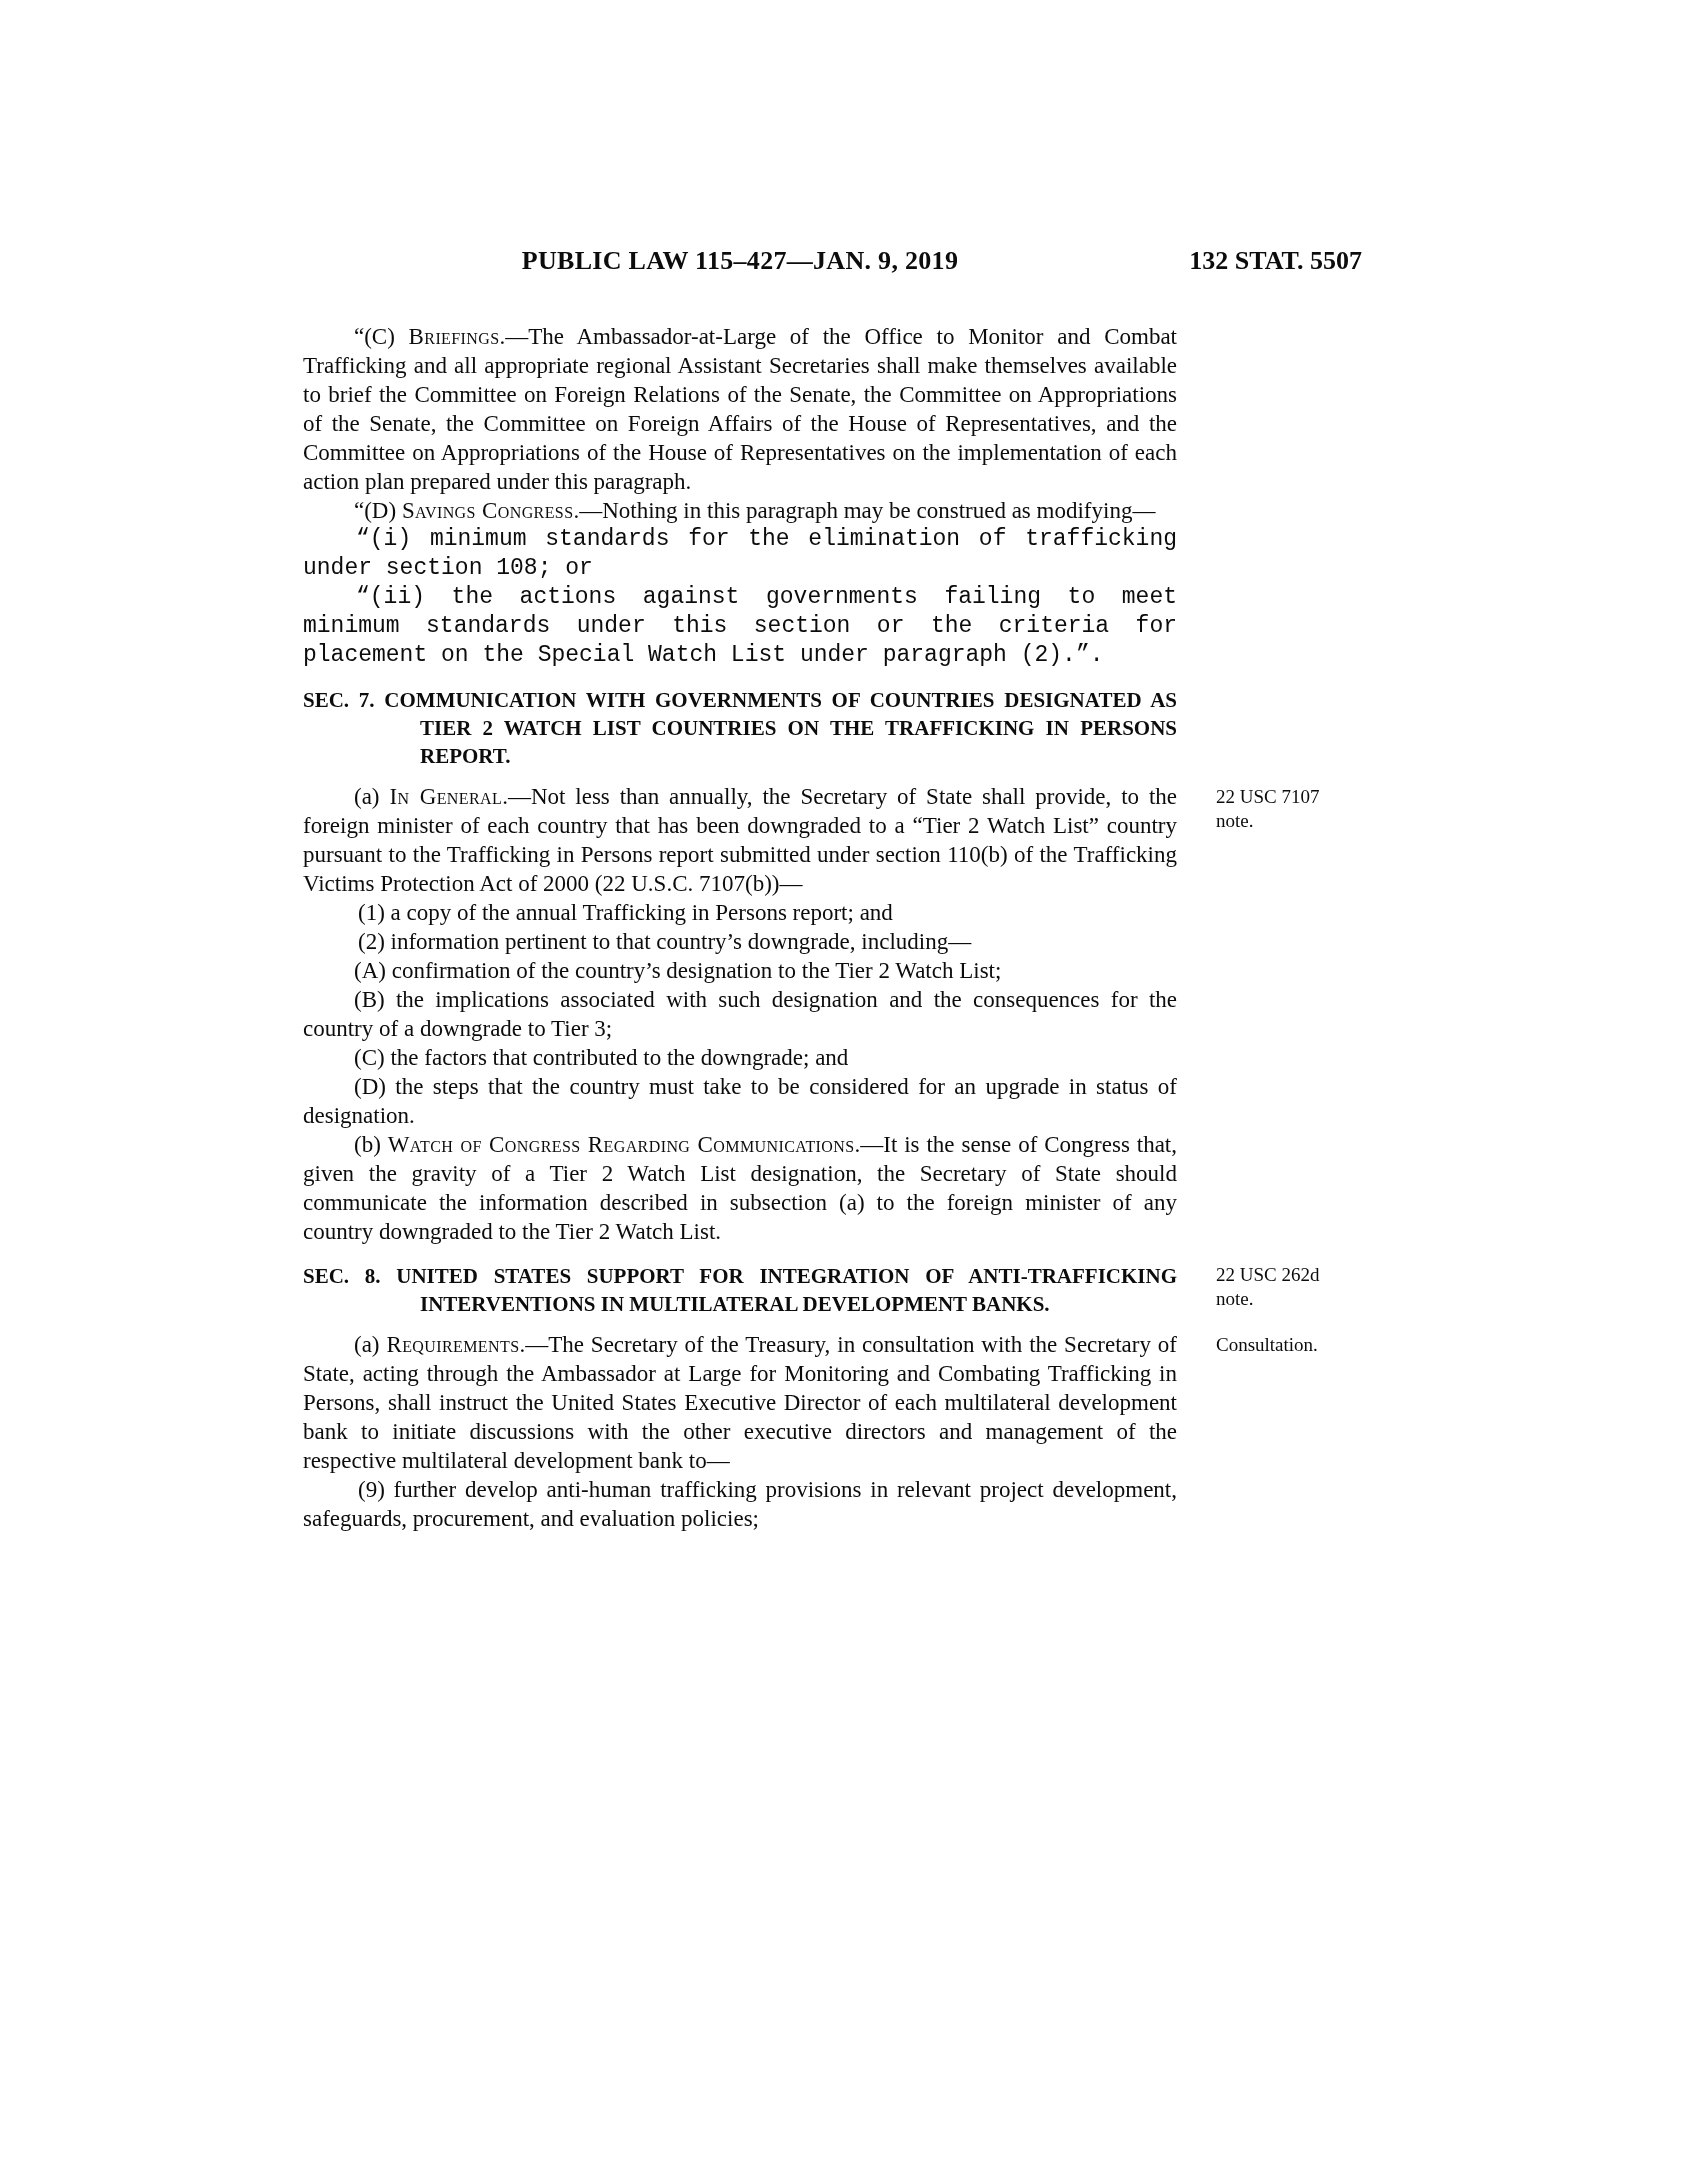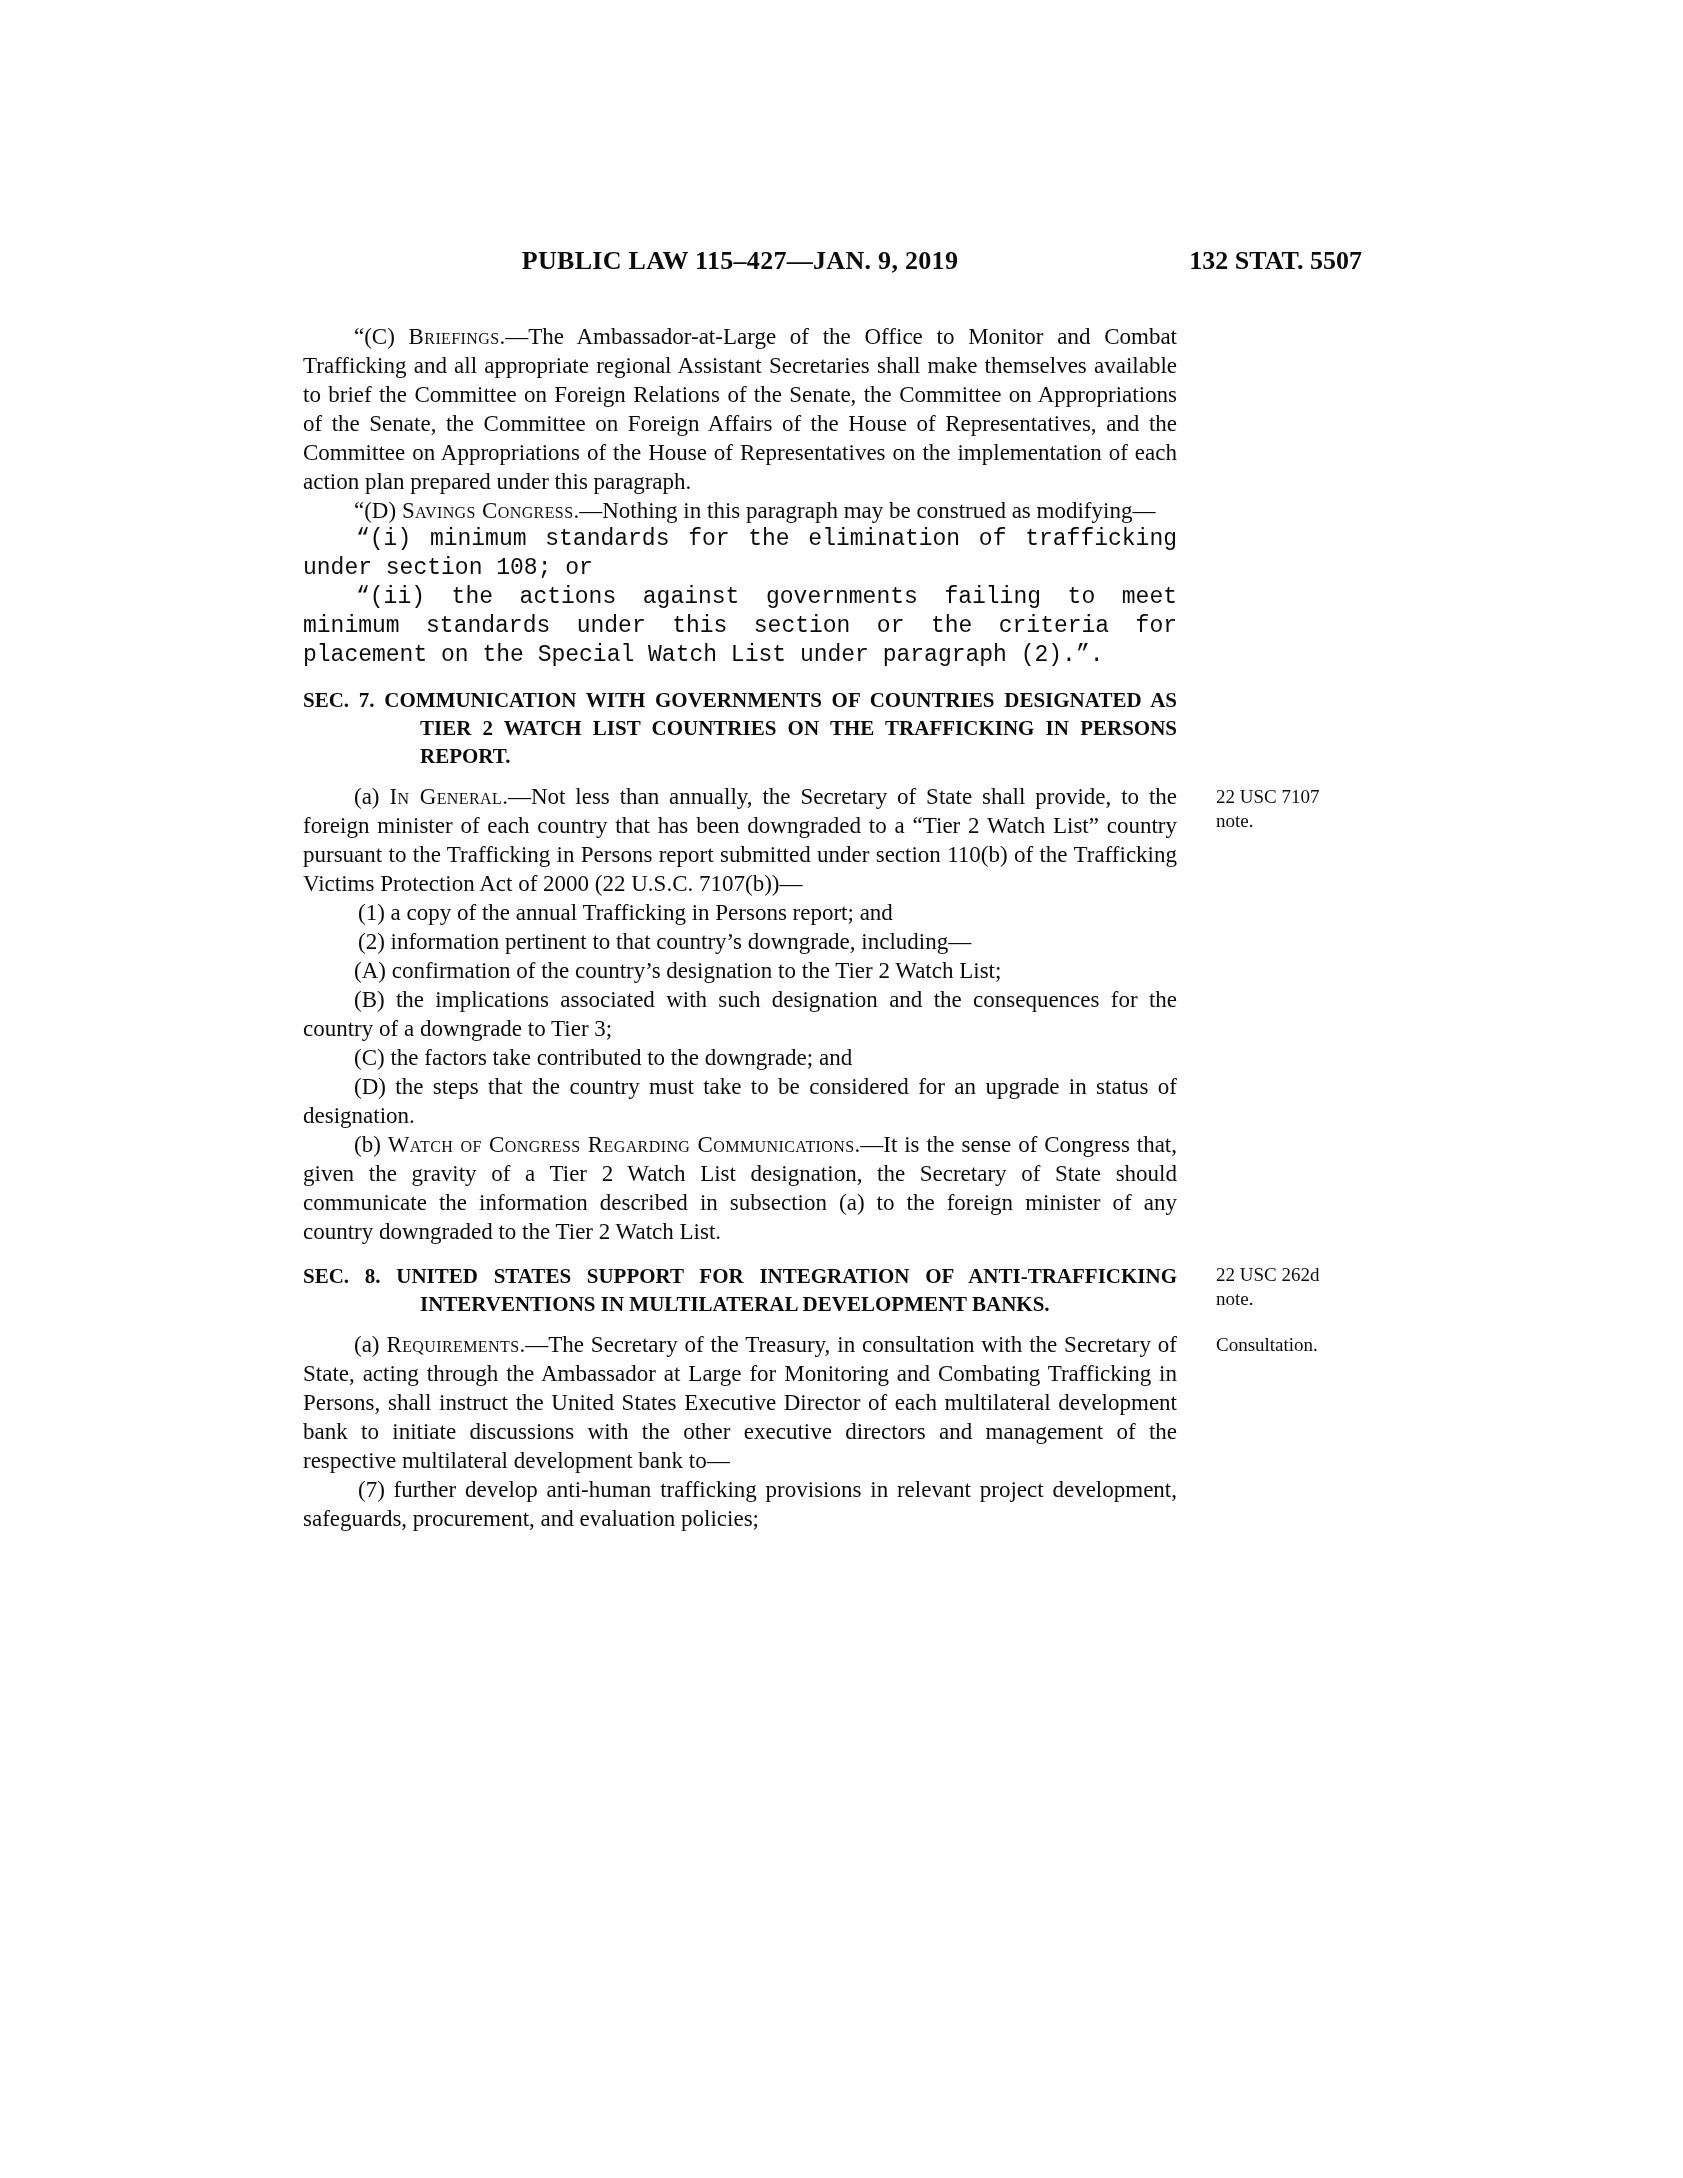--- a/index.html
+++ b/index.html
@@ -115,27 +115,27 @@
     <p class="para lvl0"><span>(a) </span><span class="sc">In General</span><span>.—Not less than annually, the Secretary of State shall provide, to the foreign minister of each country that has been downgraded to a “Tier 2 Watch List” country pursuant to the Trafficking in Persons report submitted under section 110(b) of the Trafficking Victims Protection Act of 2000 (22 U.S.C. 7107(b))—</span><span class="note">22 USC 7107 note.</span></p>
 
     <p class="para lvl1"><span>(1) a copy of the annual Trafficking in Persons report; and</span></p>
 
     <p class="para lvl1"><span>(2) information pertinent to that country’s downgrade, including—</span></p>
 
     <p class="para lvl2"><span>(A) confirmation of the country’s designation to the Tier 2 Watch List;</span></p>
 
     <p class="para lvl2"><span>(B) the implications associated with such designation and the consequences for the country of a downgrade to Tier 3;</span></p>
 
-    <p class="para lvl2"><span>(C) the factors take contributed to the downgrade; and</span></p>
+    <p class="para lvl2"><span>(C) the factors that contributed to the downgrade; and</span></p>
 
     <p class="para lvl2"><span>(D) the steps that the country must take to be considered for an upgrade in status of designation.</span></p>
 
     <p class="para lvl0"><span>(b) </span><span class="sc">Watch of Congress Regarding Communications</span><span>.—It is the sense of Congress that, given the gravity of a Tier 2 Watch List designation, the Secretary of State should communicate the information described in subsection (a) to the foreign minister of any country downgraded to the Tier 2 Watch List.</span></p>
 
     <p class="sec-heading"><span>SEC. 8. UNITED STATES SUPPORT FOR INTEGRATION OF ANTI-TRAFFICKING INTERVENTIONS IN MULTILATERAL DEVELOPMENT BANKS.</span><span class="note">22 USC 262d note.</span></p>
 
     <p class="para lvl0"><span>(a) </span><span class="sc">Requirements</span><span>.—The Secretary of the Treasury, in consultation with the Secretary of State, acting through the Ambassador at Large for Monitoring and Combating Trafficking in Persons, shall instruct the United States Executive Director of each multilateral development bank to initiate discussions with the other executive directors and management of the respective multilateral development bank to—</span><span class="note">Consultation.</span></p>
 
-    <p class="para lvl1"><span>(7) further develop anti-human trafficking provisions in relevant project development, safeguards, procurement, and evaluation policies;</span></p>
+    <p class="para lvl1"><span>(9) further develop anti-human trafficking provisions in relevant project development, safeguards, procurement, and evaluation policies;</span></p>
 
   </div>
 </div>
 
 
 </body></html>

